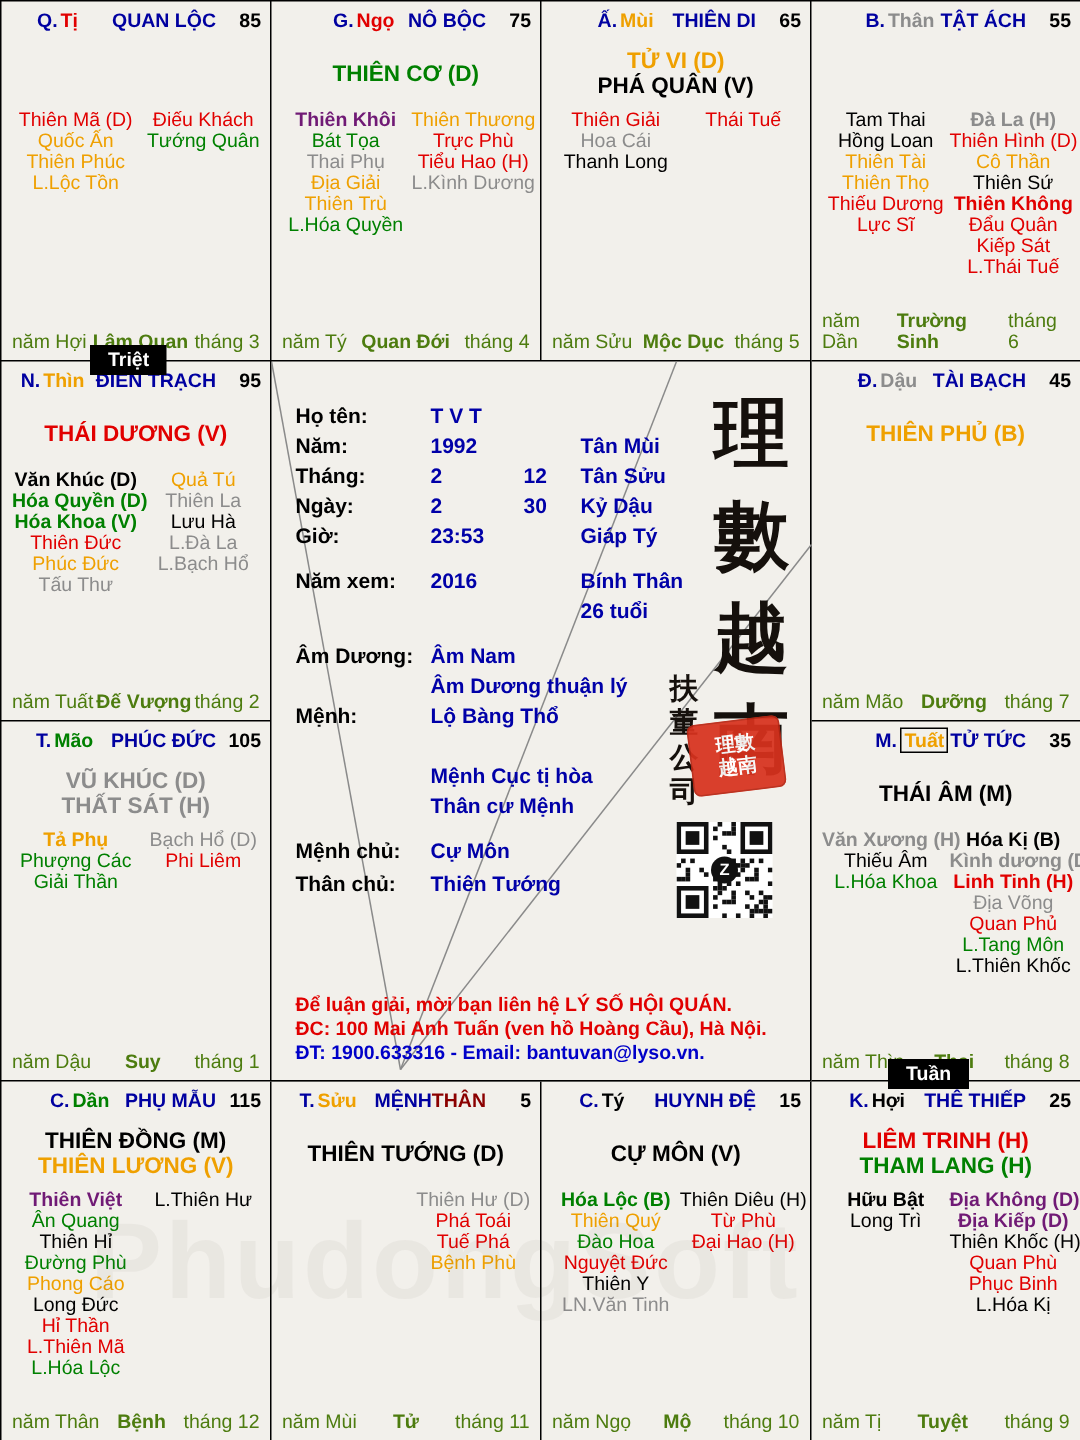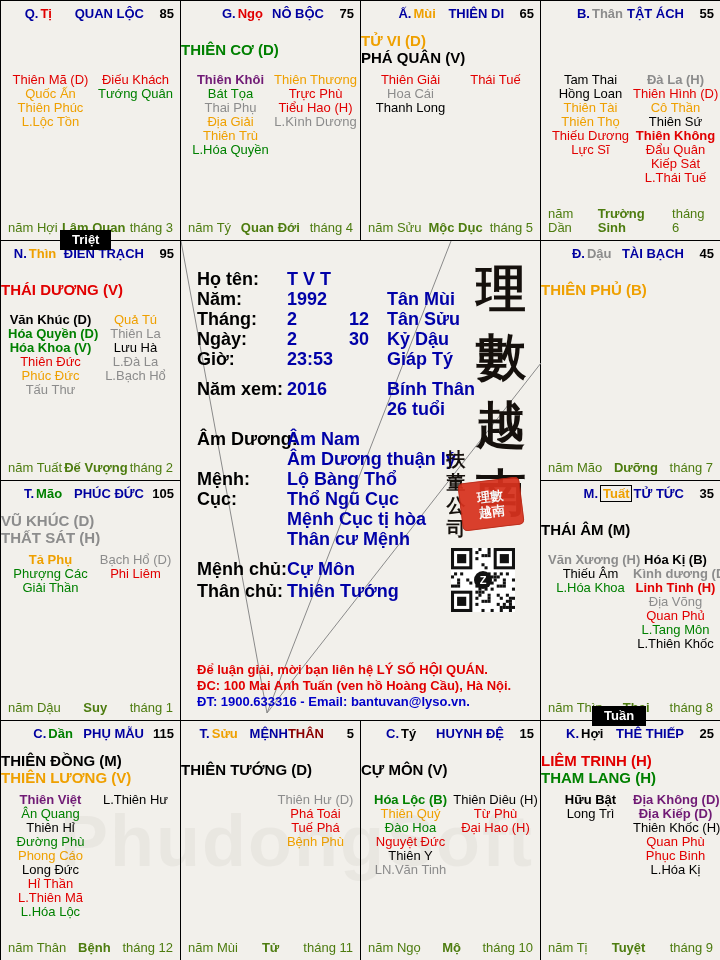--- a/index.html
+++ b/index.html
@@ -25,29 +25,29 @@
   .c-navy{color:#0000A0}.c-red{color:#E10000}.c-red2{color:#701a75}.c-orange{color:#EFA000}
   .c-green{color:#008000}.c-gray{color:#8C8C8C}.c-black{color:#000}.c-maroon{color:#8B0000}.c-blue{color:#0000C8}
 
   .hdr{position:absolute;top:5px;left:6px;right:6px;display:flex;justify-content:flex-end;
        font-size:13px;line-height:15px;white-space:nowrap;}
   .sb{min-width:50px;text-align:left}
   .sb .stem{margin-right:2px}
   .score{min-width:30px;text-align:right;font-weight:bold;color:#000}
   .boxed{border:1px solid #000;padding:0 2px}
   .mains{position:absolute;top:25px;left:0;right:0;height:46px;display:flex;flex-direction:column;
-         justify-content:center;align-items:flex-start;font-size:15px;line-height:17px;white-space:nowrap;}
+         justify-content:center;align-items:center;font-size:15px;line-height:17px;white-space:nowrap;}
   .cols{position:absolute;top:72px;left:7px;right:2px;display:flex;font-size:13px;line-height:14px;text-align:center;}
   .col{width:50%;white-space:nowrap;}
   .star{height:14px;overflow:visible}
   .ftr{position:absolute;bottom:5px;left:7px;right:7px;display:flex;justify-content:space-between;
        font-size:13px;line-height:14px;color:#4d7c0f;}
 
   .lines{position:absolute;left:0;top:0;z-index:0}
-  .crow{position:absolute;left:0;right:0;height:20px;font-size:18px;font-weight:bold;white-space:nowrap;text-align:center;}
+  .crow{position:absolute;left:0;right:0;height:20px;font-size:14px;font-weight:bold;white-space:nowrap;text-align:center;}
   .crow span{position:absolute}
   .cl{left:16px;color:#000}
   .cv1{left:106px;color:#0000A8}
   .cv2{left:168px;color:#0000A8}
   .cv3{left:206px;color:#0000A8}
   #info{position:absolute;left:0;top:0;right:0;bottom:0;z-index:1}
 
   .callig{position:absolute;z-index:1;color:#15100c;font-family:"DejaVu Serif","Liberation Serif",serif;}
   .cb{left:290px;width:60px;text-align:center;font-size:50px;line-height:56px;font-weight:bold}
   .cs{left:263px;width:24px;text-align:center;font-size:19px;line-height:21px;font-weight:bold}
@@ -454,24 +454,20 @@
         <div class="crow" style="top: 188px;">
           <span class="cl">Âm Dương:</span>
           <span class="cv1">Âm Nam</span>
         </div>
         <div class="crow" style="top: 208px;">
           <span class="cv1">Âm Dương thuận lý</span>
         </div>
         <div class="crow" style="top: 228px;">
           <span class="cl">Mệnh:</span>
           <span class="cv1">Lộ Bàng Thổ</span>
-        </div>
-        <div class="crow" style="top: 248px;">
-          <span class="cl">Cục:</span>
-          <span class="cv1">Thổ Ngũ Cục</span>
         </div>
         <div class="crow" style="top: 268px;">
           <span class="cv1">Mệnh Cục tị hòa</span>
         </div>
         <div class="crow" style="top: 288px;">
           <span class="cv1">Thân cư Mệnh</span>
         </div>
         <div class="crow" style="top: 318px;">
           <span class="cl">Mệnh chủ:</span>
           <span class="cv1">Cự Môn</span>

